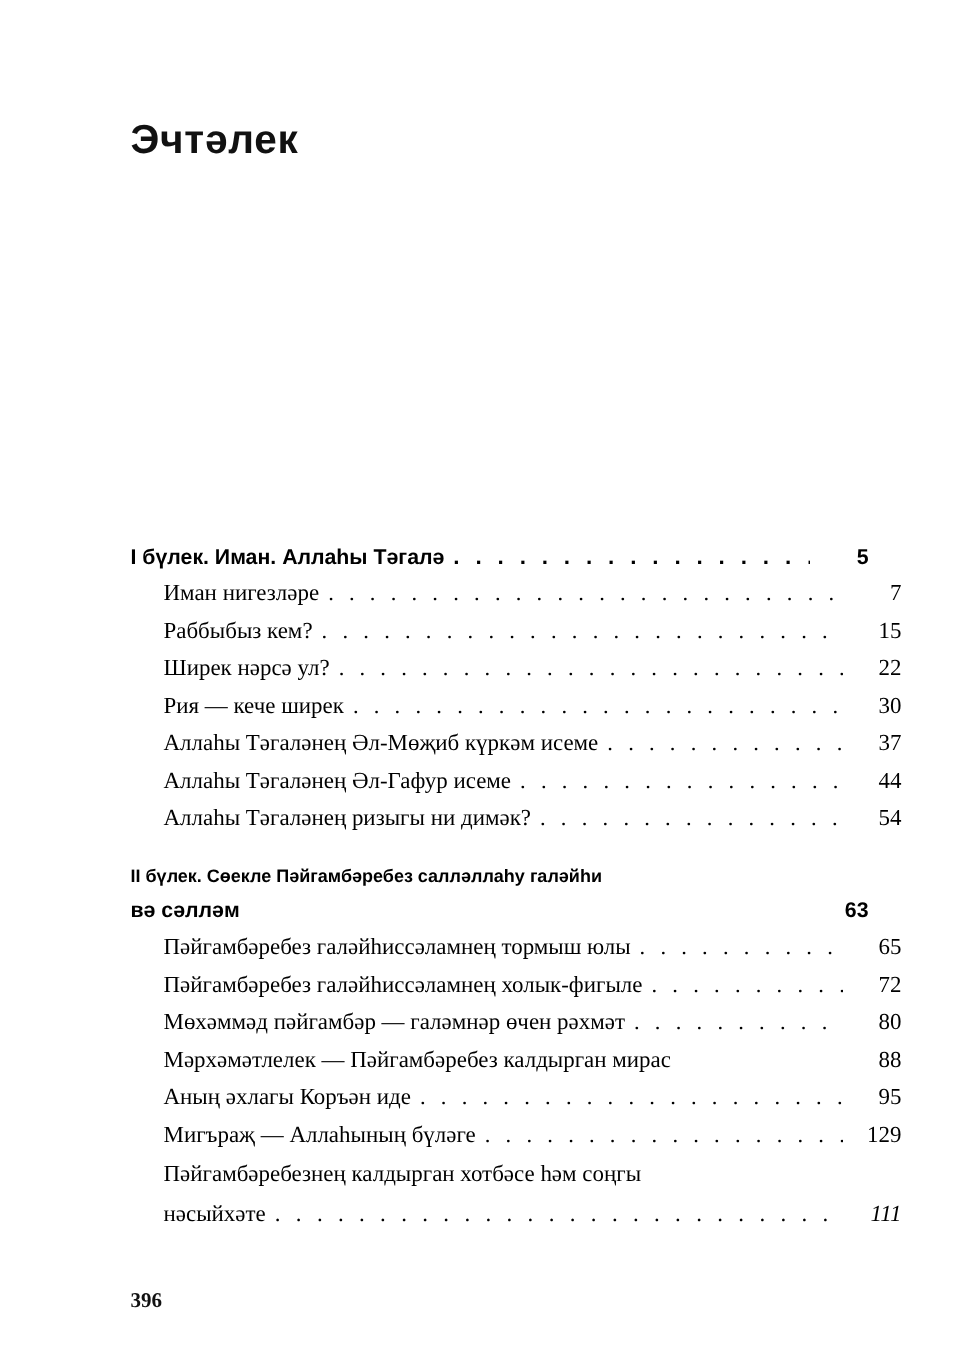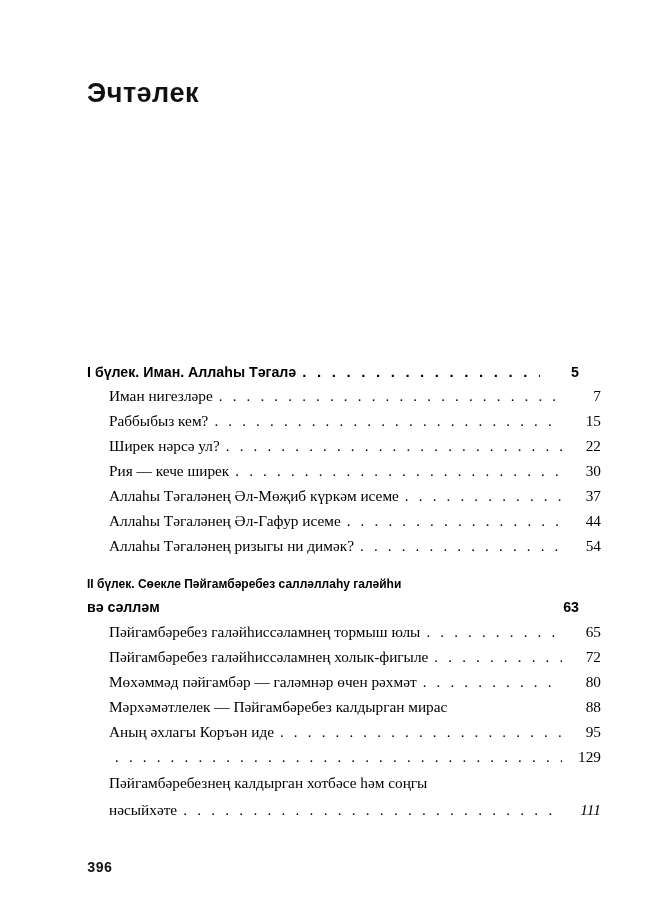--- a/index.html
+++ b/index.html
@@ -133,21 +133,21 @@
     flex: 1 1 auto; overflow: hidden; white-space: nowrap;
     margin: 0 5px 0 6px; letter-spacing: 3.2px; min-width: 0;
     font-weight: normal;
   }
   .chapter2-line2 .page-num { flex: 0 0 34px; text-align: right; }
 
   .folio {
     position: absolute;
     left: 86px;
     top: 840px;
-    font-family: Liberation Mono, monospace;
+    font-family: Liberation Serif, serif;
     font-size: 14px;
     font-weight: bold;
     color: #111;
   }
 </style>
 </head>
 <body>
 
 <div class="page">
 
@@ -238,20 +238,21 @@
       <span class="page-num">88</span>
     </div>
 
     <div class="entry sub">
       <span class="label">Аның әхлагы Коръән иде</span>
       <span class="dots">. . . . . . . . . . . . . . . . . . . . . . . . . . . . . . . . . . . .</span>
       <span class="page-num">95</span>
     </div>
 
     <div class="entry sub">
+      <span class="label">Мигъраҗ — Аллаһының бүләге</span>
       <span class="dots">. . . . . . . . . . . . . . . . . . . . . . . . . . . . . . . . . . . .</span>
       <span class="page-num">129</span>
     </div>
 
     <div>
       <span class="wrap-entry">Пәйгамбәребезнең калдырган хотбәсе һәм соңгы</span>
       <div class="wrap-line2">
         <span class="label">нәсыйхәте</span>
         <span class="dots">. . . . . . . . . . . . . . . . . . . . . . . . . . . . . .</span>
         <span class="page-num">111</span>

